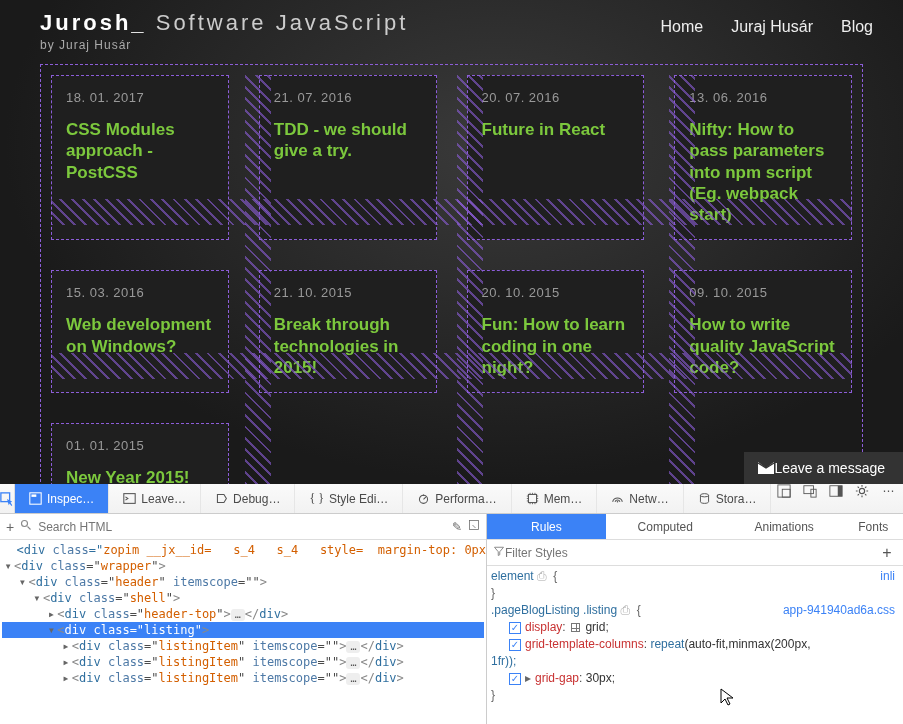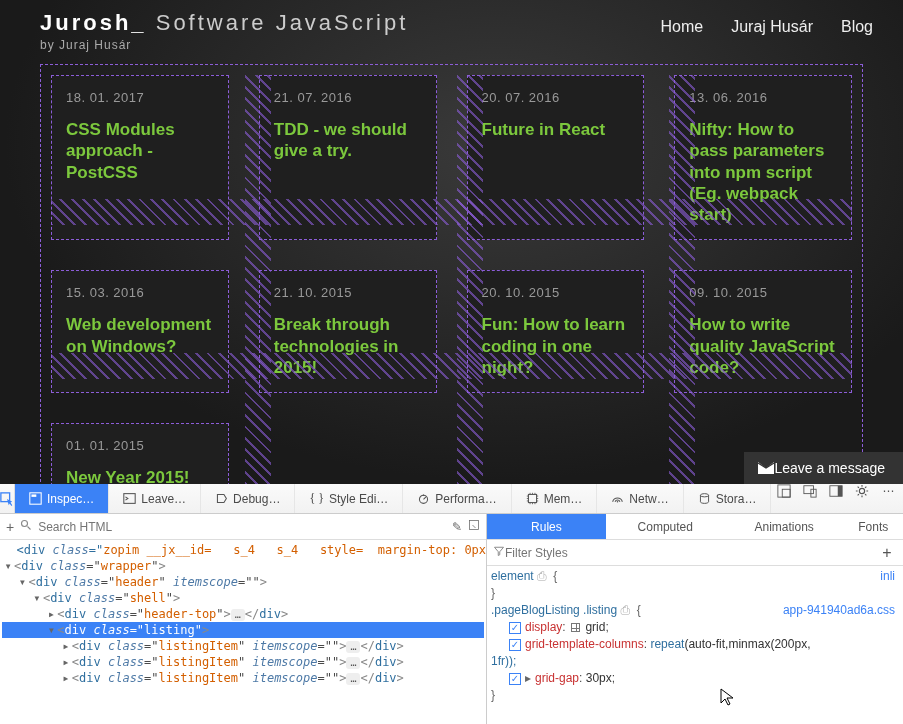--- a/index.html
+++ b/index.html
@@ -69,21 +69,21 @@
 .toolbar-right { margin-left:auto; display:flex; }
 .tbtn { width:26px; display:flex; align-items:center; justify-content:center; height:100%; color:#555; }
 
 .panels { display: flex; flex: 1; overflow: hidden; }
 .left-panel { flex: 1; border-right: 1px solid #ccc; display:flex; flex-direction:column; overflow:hidden; }
 .search-row { display:flex; align-items:center; border-bottom:1px solid #ddd; height:26px; padding: 0 6px; gap:6px; }
 .search-row input { flex:1; border:none; outline:none; font-size:12px; color:#888; }
 .dom { flex:1; overflow:auto; font-family: Consolas, monospace; font-size: 12px; line-height: 16px; padding: 2px; }
 .dom-line { white-space: pre; }
 .tag-name { color: #2f6f9f; }
-.attr-name { color: #4d79a6; font-style: italic; }
+.attr-name { color: #4d79a6; }
 .attr-val { color: #d35f00; }
 .css-txt { color: #888; }
 .tw { display:inline-block; width:12px; text-align:center; color:#666; cursor:pointer; }
 .tw.open::before { content:"▾"; }
 .tw.closed::before { content:"▸"; }
 .dom-line.sel { background:#3b82f6; color:#fff; }
 .dom-line.sel .tag-name, .dom-line.sel .attr-name, .dom-line.sel .attr-val { color:#fff; }
 .ellips { background:#eee; border-radius:3px; padding:0 4px; color:#555; font-size:10px; display:inline-block; line-height:12px; }
 
 .right-panel { width: 416px; display:flex; flex-direction:column; overflow:hidden; }

